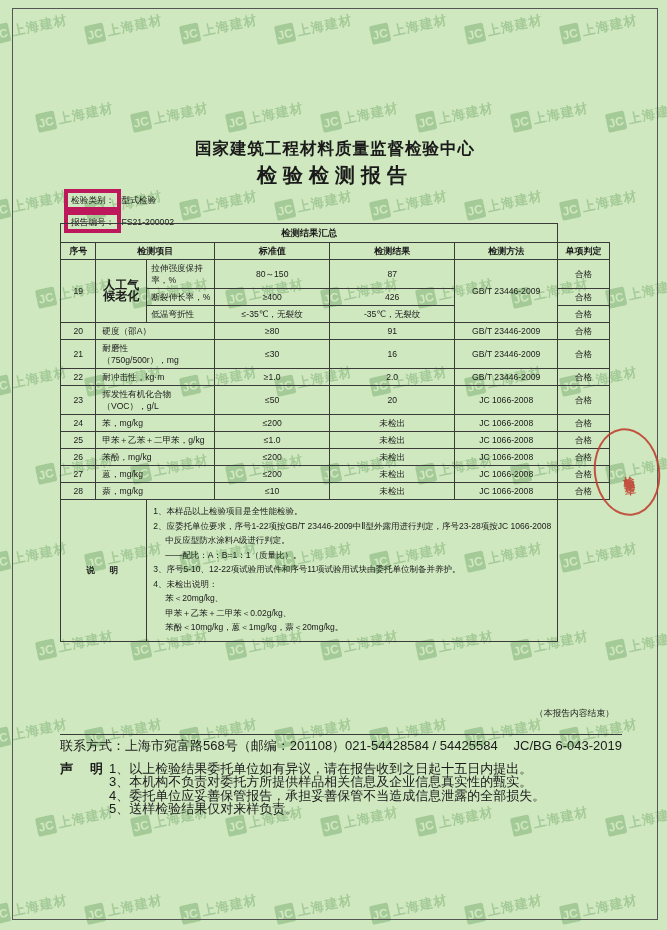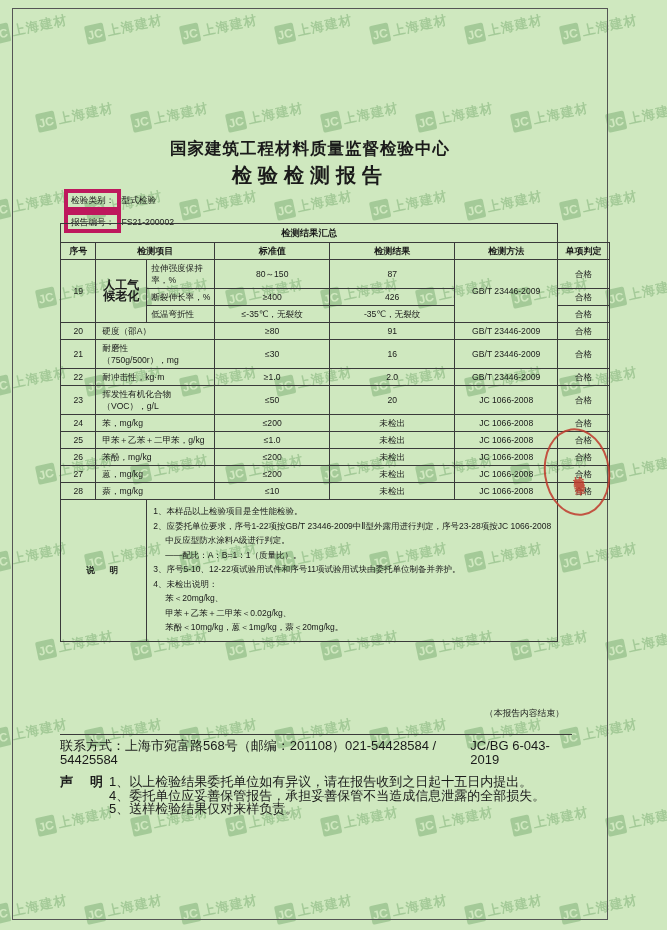--- a/index.html
+++ b/index.html
@@ -34,21 +34,21 @@
     margin-right:3px;
   }
   .wm .wm-text{
     font-size:13px;font-weight:bold;color:#4f8f4a;
     letter-spacing:1px;
   }
   
   #sheet{
     position:absolute;
     left:12px;top:8px;
-    width:596px;height:912px;
+    width:646px;height:912px;
     z-index:1;
   }
   .page-border{
     position:absolute;left:0;top:0;right:0;bottom:0;
     border:1px solid #555;
   }
   
   .doc-head{
     position:absolute;left:0;right:0;top:130px;text-align:center;
   }
@@ -605,18 +605,19 @@
   <div class="footer">
     <div class="footer-sep"></div>
     <div class="footer-row1">
       <span>联系方式：上海市宛富路568号（邮编：201108）021-54428584 / 54425584</span>
       <span>JC/BG 6-043-2019</span>
     </div>
     <div class="stmt">
       <span class="stmt-label">声　明</span>
       <span class="stmt-list" id="stmt-list">
           <div>1、以上检验结果委托单位如有异议，请在报告收到之日起十五日内提出。</div>
+          <div>3、本机构不负责对委托方所提供样品相关信息及企业信息真实性的甄实。</div>
           <div>4、委托单位应妥善保管报告，承担妥善保管不当造成信息泄露的全部损失。</div>
           <div>5、送样检验结果仅对来样负责。</div>
         </span>
     </div>
   </div>
 </div>
 
 </body></html>

